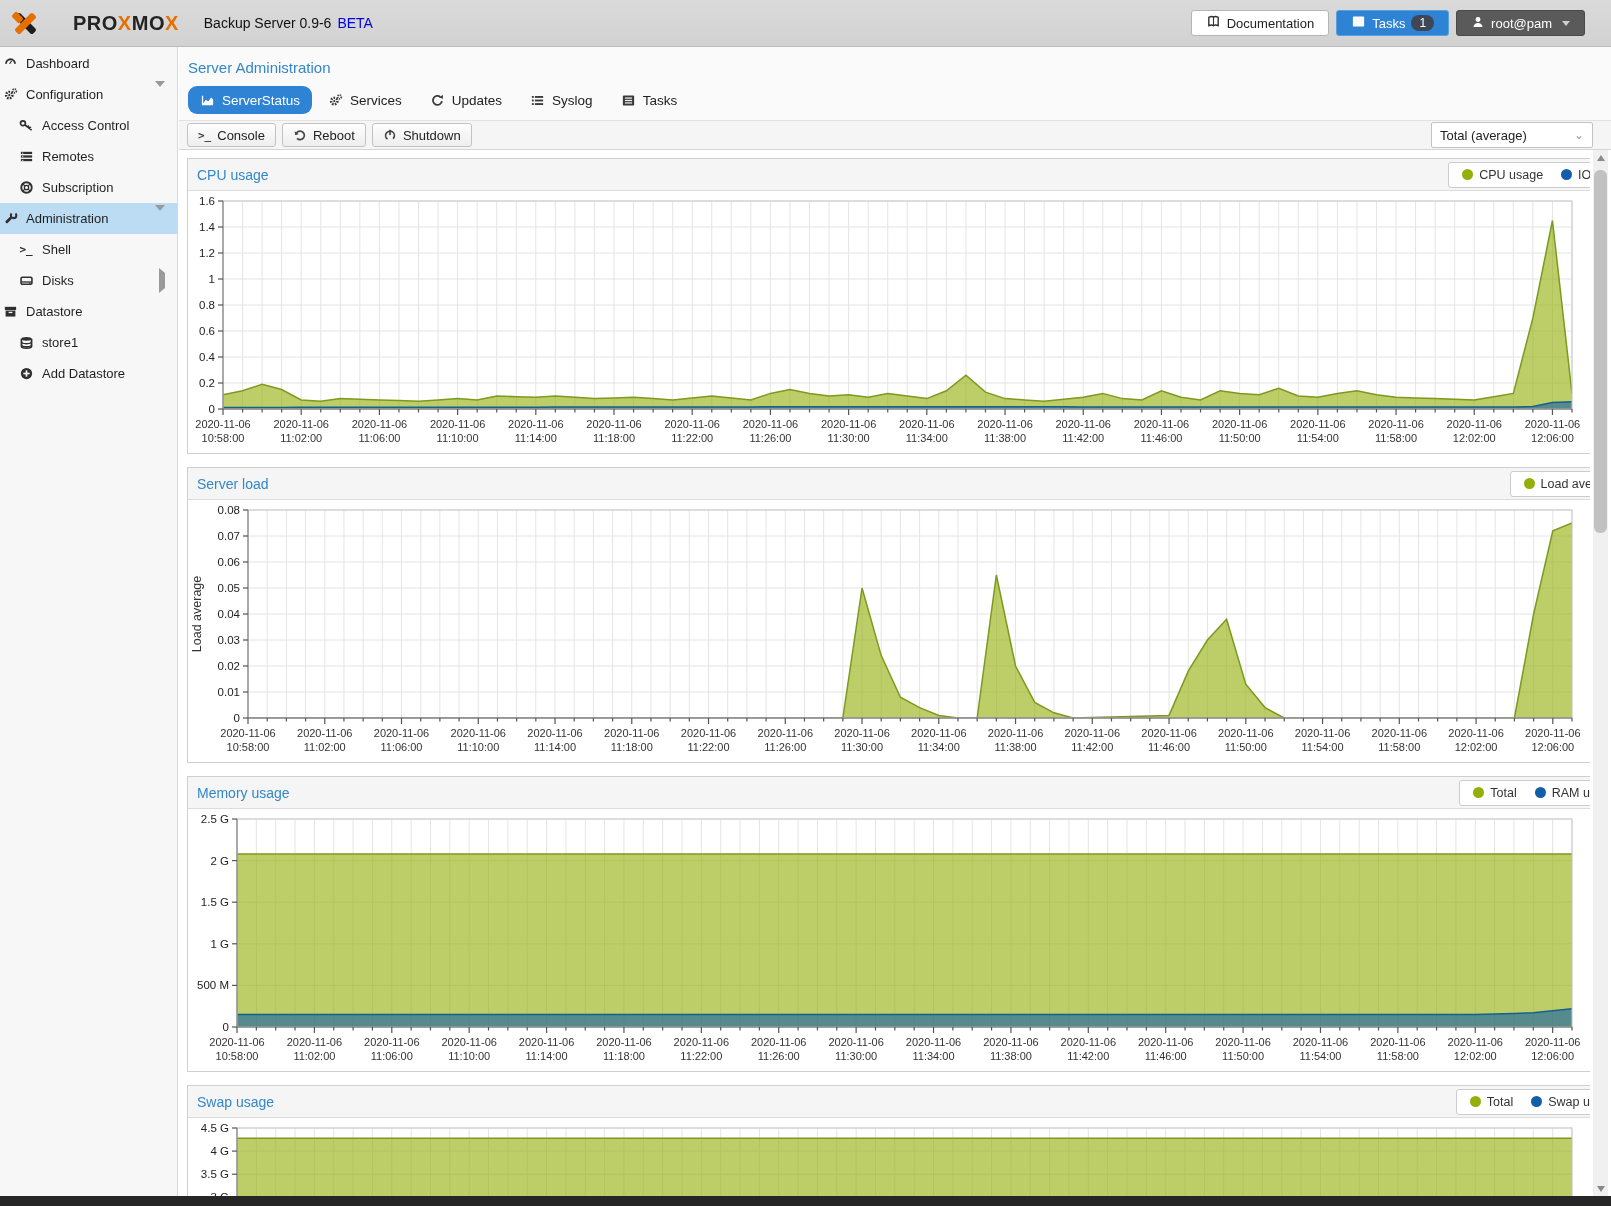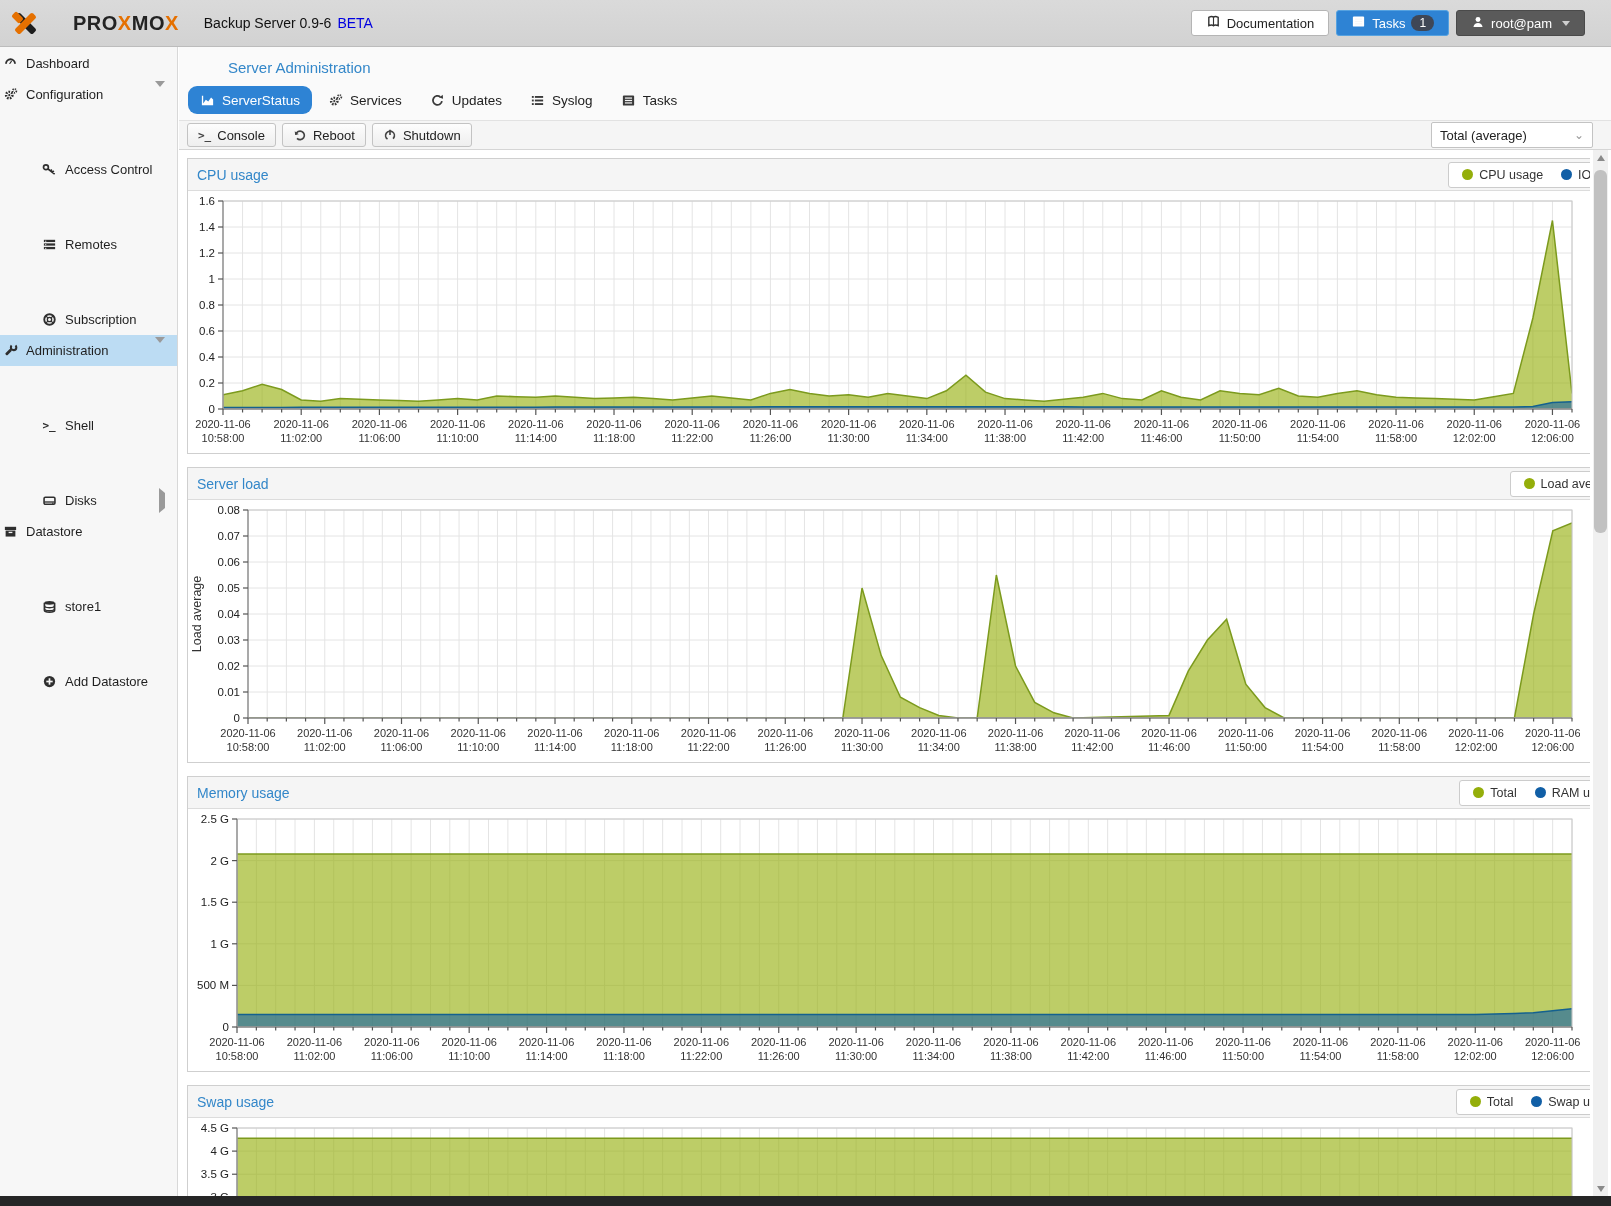--- a/index.html
+++ b/index.html
@@ -31,32 +31,32 @@
     border-top:5px solid #cfcfcf; margin-left:4px; }
 
   
   .sidebar { position:absolute; left:0; top:47px; width:178px; height:1149px;
     background:#f7f7f7; border-right:1px solid #d8d8d8; padding-top:1px; }
   .side-item { height:31px; display:flex; align-items:center; font-size:13px; color:#1f1f1f;
     cursor:pointer; position:relative; }
   .side-item .ic { width:16px; height:16px; display:flex; align-items:center; justify-content:center;
     margin-right:8px; color:#2f2f2f; }
   .side-item.lvl0 { padding-left:2px;text-align:center; }
-  .side-item.lvl1 { padding-left:41px;margin-top:44px; }
+  .side-item.lvl1 { padding-left:18px; }
   .side-item.selected { background:#bcdcf3; }
   .expander { position:absolute; right:12px; }
   .tri-down { width:0;height:0;border-left:5px solid transparent;border-right:5px solid transparent;
     border-top:6px solid #9a9a9a; }
   .tri-right { width:0;height:0;border-top:5px solid transparent;border-bottom:5px solid transparent;
     border-left:6px solid #9a9a9a; }
   .mono { font-family:"DejaVu Sans Mono", monospace; font-weight:bold; font-size:11px; }
 
   
   .main-head { position:absolute; left:179px; top:47px; width:1432px; height:103px; background:#fafafa; }
-  .page-title { color:#3387c9; font-size:15px; padding:12px 16px 0 9px;margin-left:40px; }
+  .page-title { color:#3387c9; font-size:15px; padding:12px 16px 0 9px; }
   .tab-row { display:flex; align-items:center; gap:4px; padding:10px 0 0 9px; }
   .tab { height:28px; display:flex; align-items:center; gap:7px; padding:0 12px; border-radius:9px;
     font-size:13.5px; color:#212121; cursor:pointer; }
   .tab .ic { display:flex; color:#3a3a3a; }
   .tab.active { background:#2e83d4; color:#fff; }
   .tab.active .ic { color:#fff; }
   .toolbar { position:absolute; left:179px; top:120px; width:1432px; height:30px; background:#f5f5f5;
     border-top:1px solid #e2e2e2; border-bottom:1px solid #d5d5d5;
     display:flex; align-items:center; padding:0 8px; gap:6px; }
   .tbtn { height:24px; display:flex; align-items:center; gap:6px; padding:0 10px;

